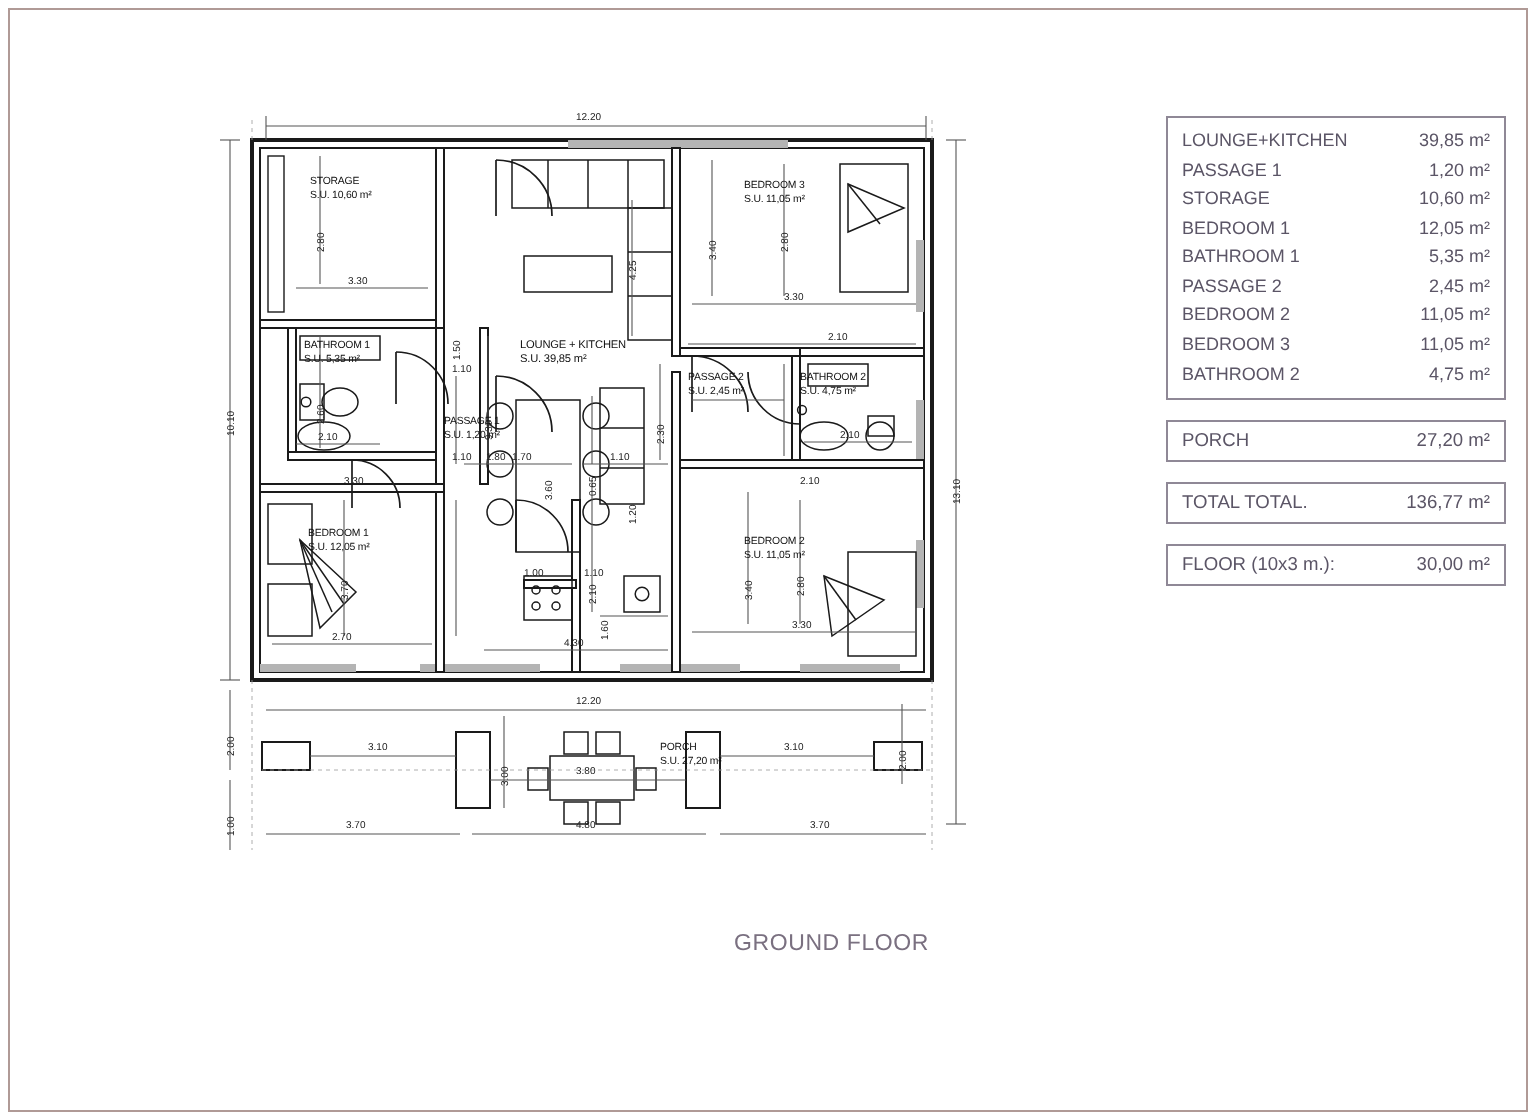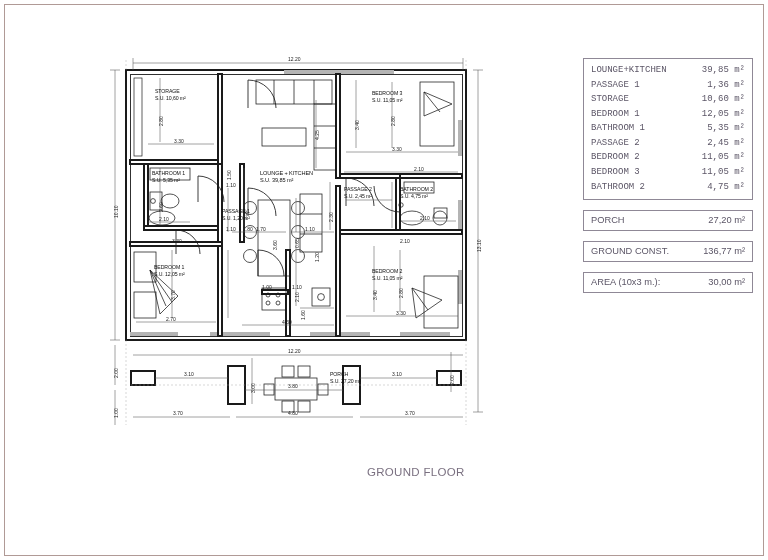--- a/index.html
+++ b/index.html
@@ -97,21 +97,20 @@
     letter-spacing: 0.1px;
   }
   .tblrow {
     display: flex;
     justify-content: space-between;
     align-items: center;
     font-size: 9px;
     color: #5b5566;
     line-height: 1.62;
     white-space: nowrap;
-    font-family: Liberation Mono, monospace;
   }
   .tblrow .lbl { letter-spacing: 0px; }
   .tblrow .val { text-align: right; }
   .tbl-single {
     display: flex;
     justify-content: space-between;
     align-items: baseline;
     font-size: 9.3px;
     color: #5b5566;
     white-space: nowrap;
@@ -449,21 +448,21 @@
   <div id="table">
 
 
     <div class="tblbox">
       <div class="tblrow">
         <span class="lbl">LOUNGE+KITCHEN</span>
         <span class="val">39,85 m²</span>
       </div>
       <div class="tblrow">
         <span class="lbl">PASSAGE 1</span>
-        <span class="val">1,36 m²</span>
+        <span class="val">1,20 m²</span>
       </div>
       <div class="tblrow">
         <span class="lbl">STORAGE</span>
         <span class="val">10,60 m²</span>
       </div>
       <div class="tblrow">
         <span class="lbl">BEDROOM 1</span>
         <span class="val">12,05 m²</span>
       </div>
       <div class="tblrow">
@@ -489,25 +488,25 @@
     </div>
 
     <div class="tblbox">
       <div class="tbl-single">
         <span class="lbl">PORCH</span>
         <span class="val">27,20 m²</span>
       </div>
     </div>
     <div class="tblbox">
       <div class="tbl-single">
-        <span class="lbl">GROUND CONST.</span>
+        <span class="lbl">TOTAL TOTAL.</span>
         <span class="val">136,77 m²</span>
       </div>
     </div>
     <div class="tblbox">
       <div class="tbl-single">
-        <span class="lbl">AREA (10x3 m.):</span>
+        <span class="lbl">FLOOR (10x3 m.):</span>
         <span class="val">30,00 m²</span>
       </div>
     </div>
 
   </div>
 </div>
 
 </body></html>

